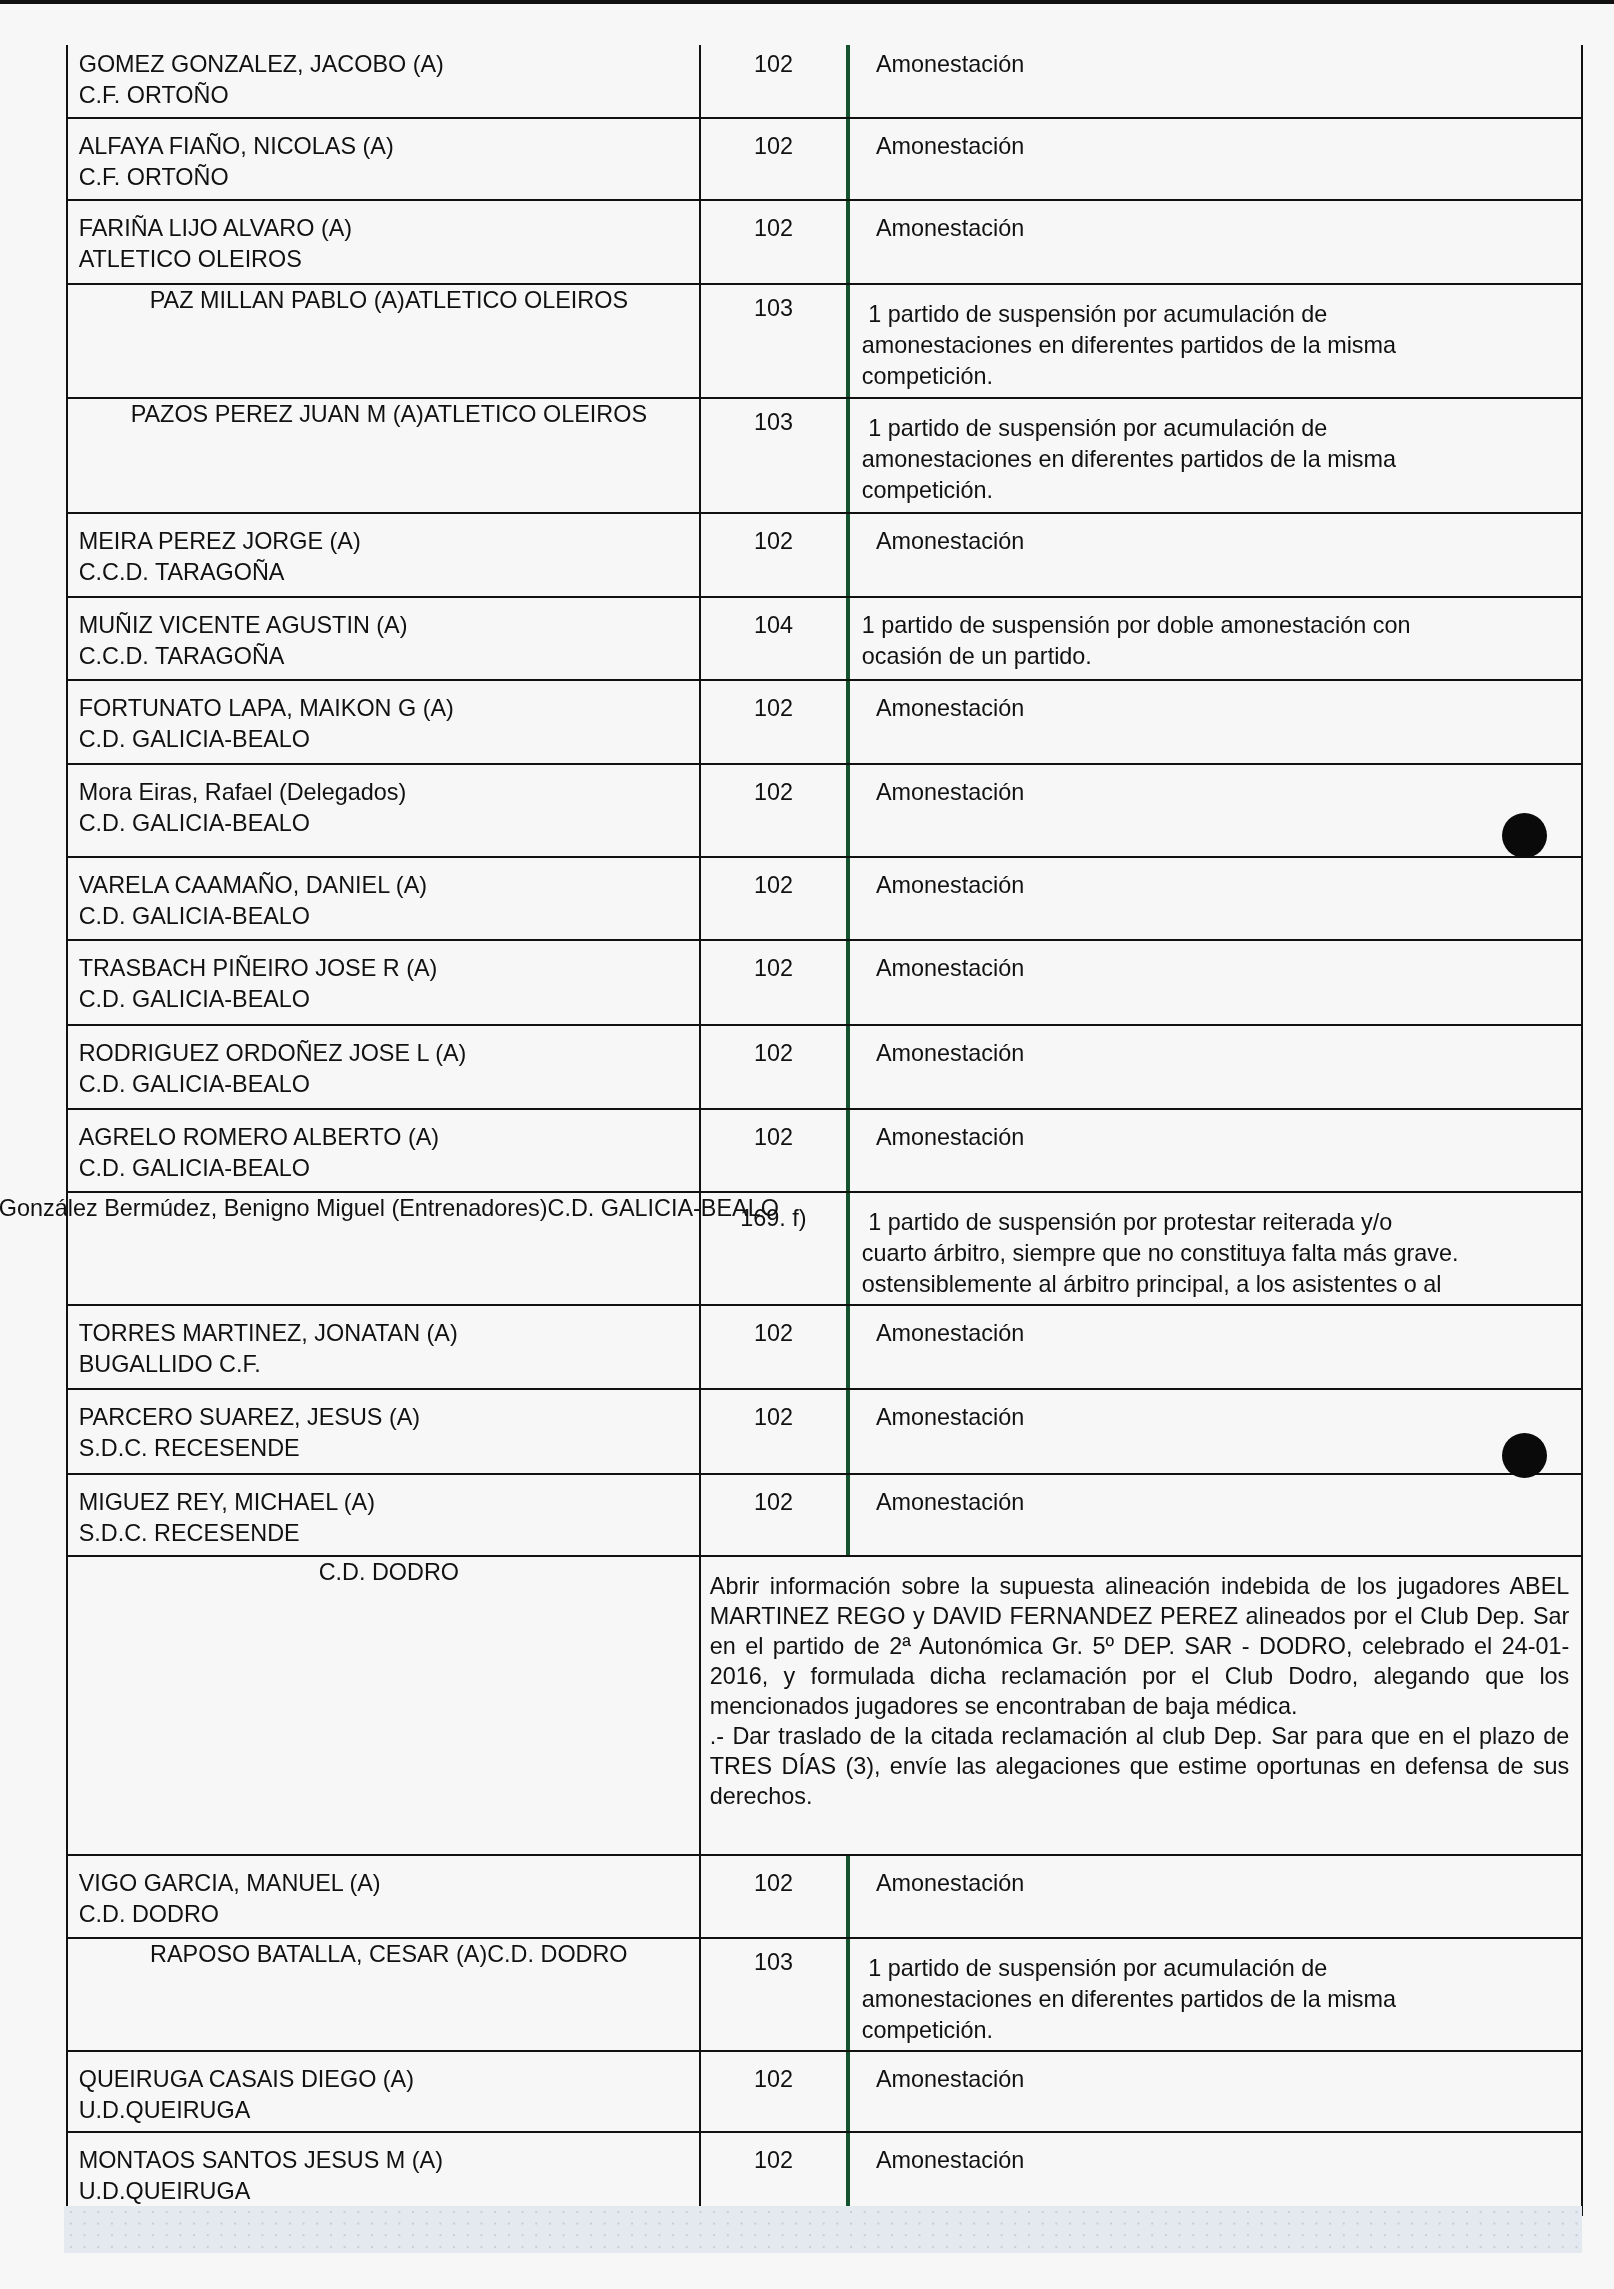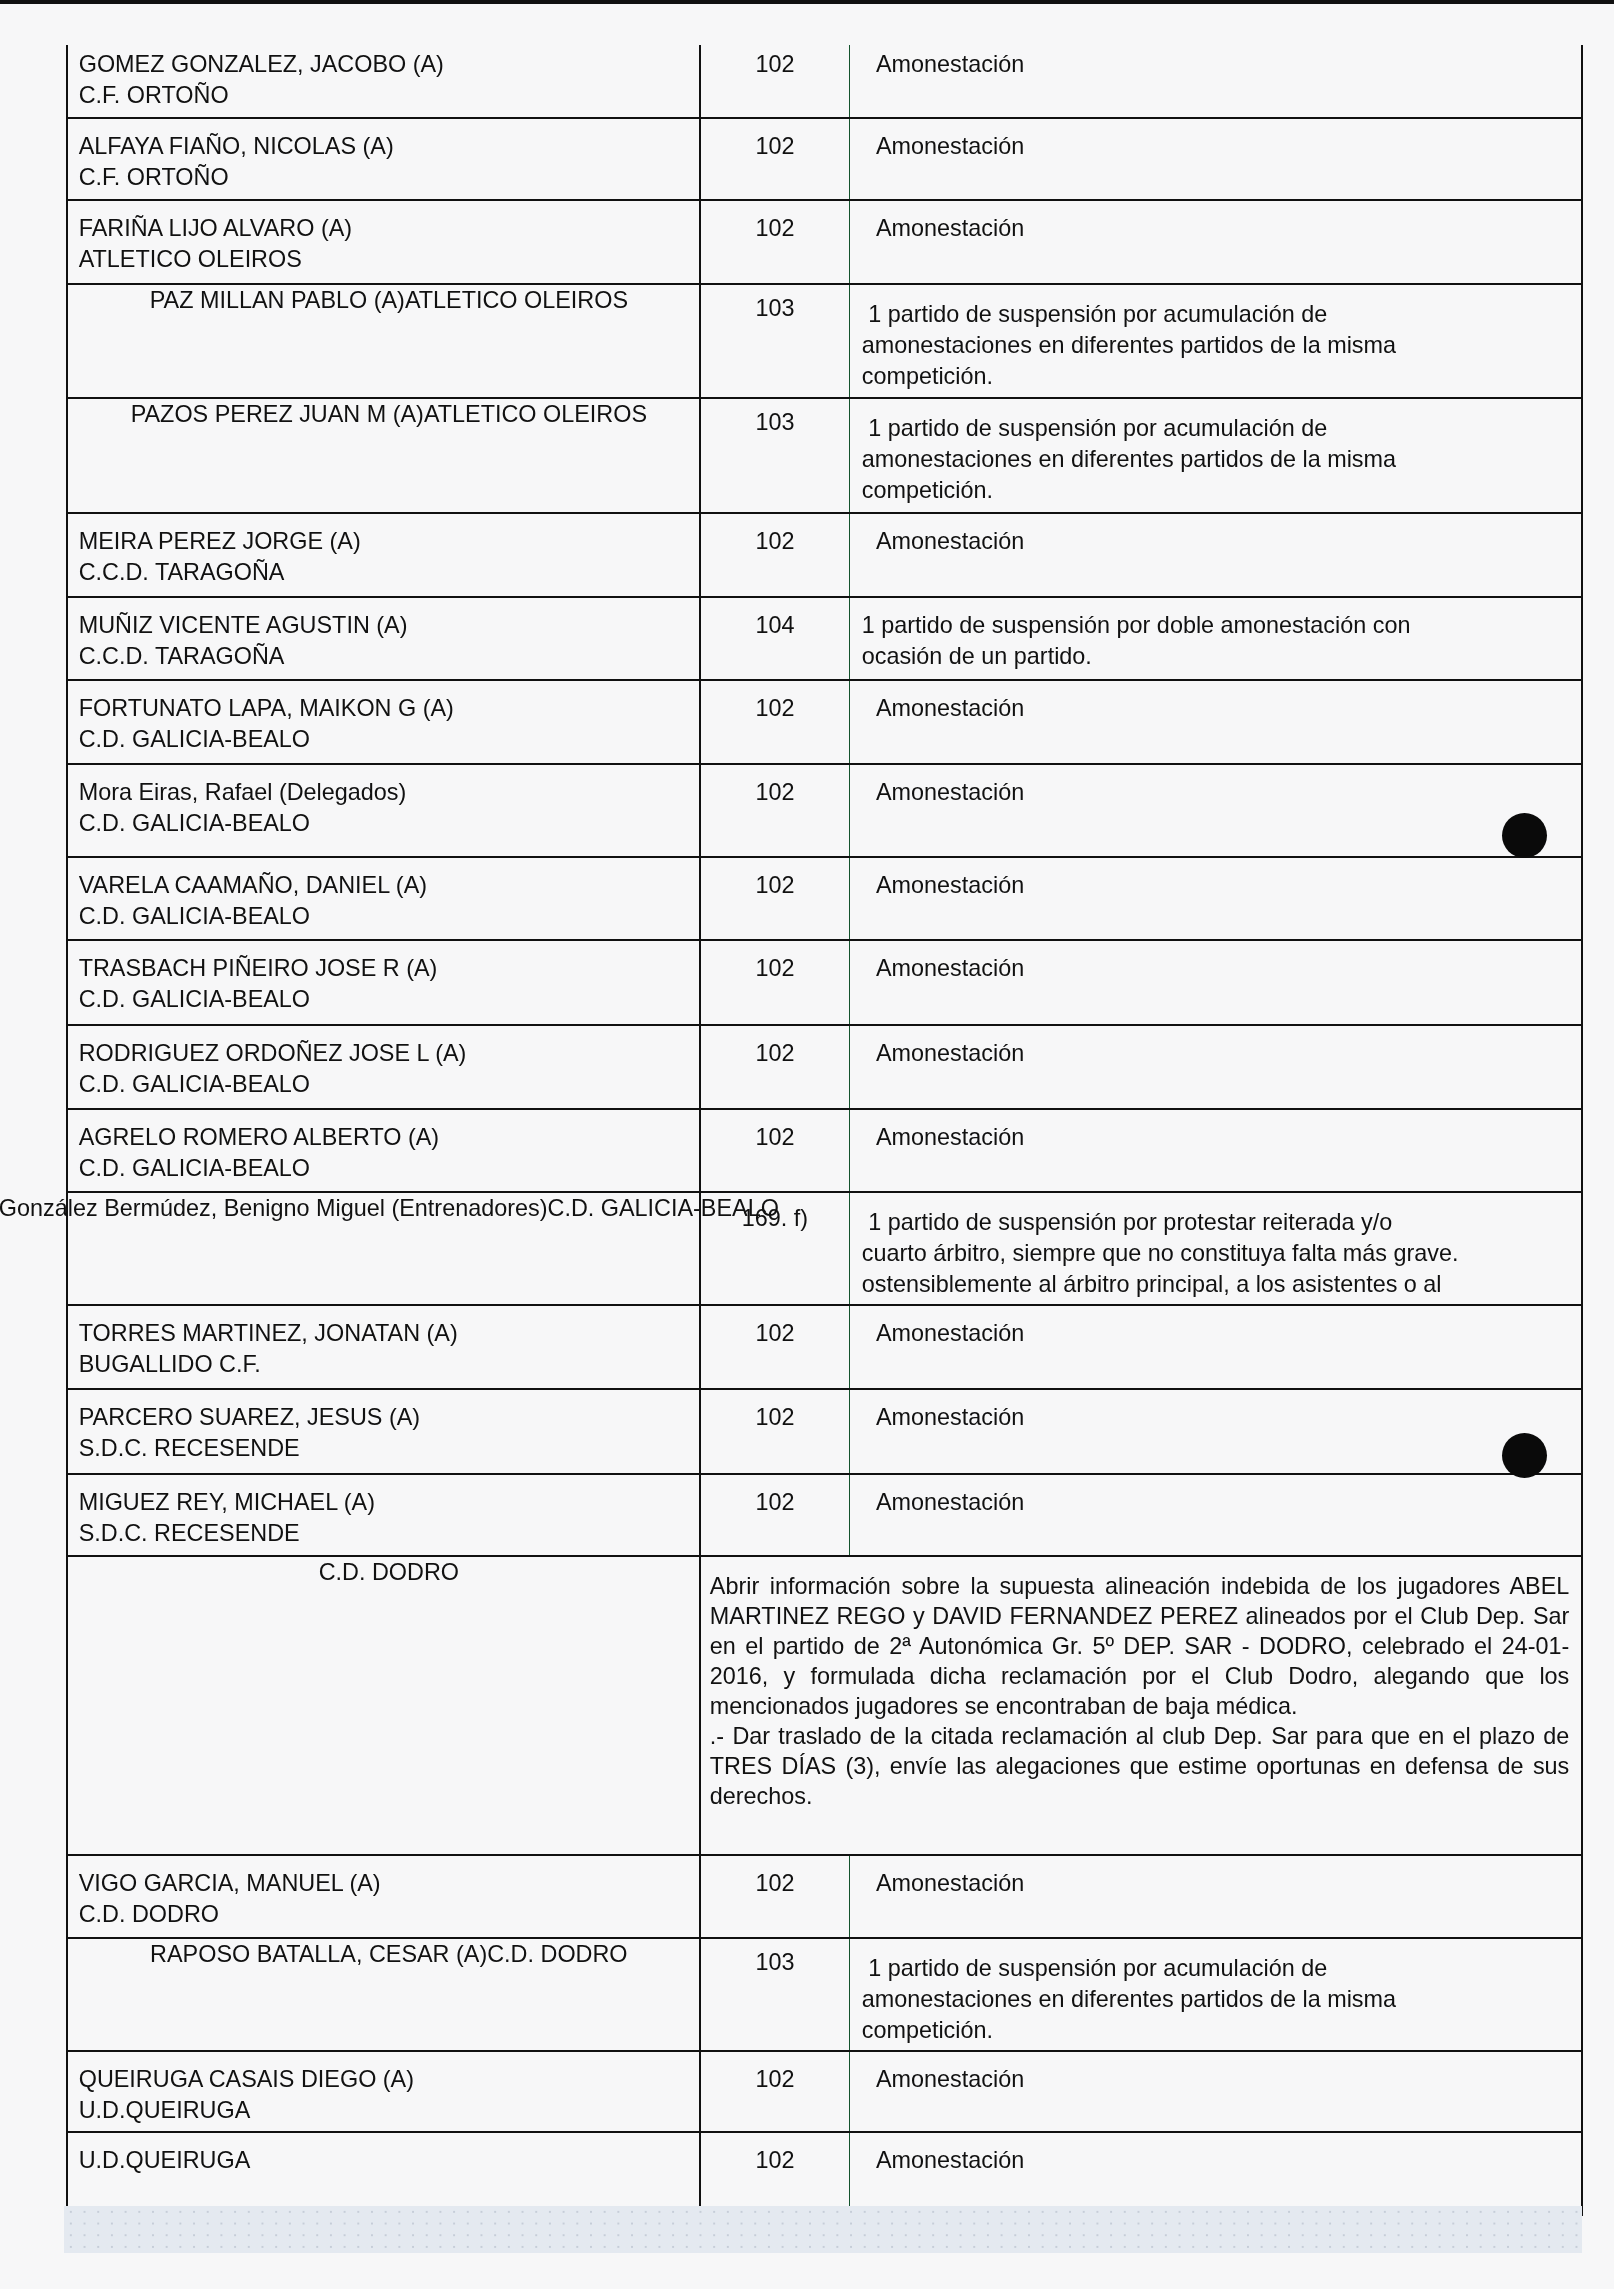--- a/index.html
+++ b/index.html
@@ -14,21 +14,21 @@
   .tbl {
     position: absolute; left: 66px; top: 45px; width: 1517px;
     border-left: 2px solid #111; border-right: 2px solid #111;
     box-sizing: border-box;
   }
   .row {
     position: relative; display: flex; box-sizing: border-box;
     border-bottom: 2.9px solid #111;
   }
   .c1 { width: 633px; box-sizing: border-box; border-right: 2px solid #111; padding: 3.9px 0 0 10.7px; font-size: 23.4px; line-height: 31px; }
-  .c2 { width: 149px; box-sizing: border-box; border-right: 1px solid #14532d; text-align: center; font-size: 23.4px; line-height: 31px; padding-top: 3.9px; }
+  .c2 { width: 149px; box-sizing: border-box; border-right: 4px solid #14532d; text-align: center; font-size: 23.4px; line-height: 31px; padding-top: 3.9px; }
   .c3 { flex: 1; box-sizing: border-box; padding: 3.9px 11.7px 0 11.7px; font-size: 23.4px; line-height: 31px; }
   .c3.pad { padding-left: 26px; }
   .c23 { flex: 1; box-sizing: border-box; padding: 13.7px 11.7px 0 8.8px; font-size: 23.4px; line-height: 30px; text-align: justify; }
   .c23 p { margin: 0; }
   .vcenter { display: flex; flex-direction: row; justify-content: center; padding-top: 0; }
   .line { display: block; white-space: nowrap; }
   .dot { position: absolute; width: 45px; height: 45px; border-radius: 50%; background: #0a0a0a; }
   .dotted-band {
     position: absolute; left: 64px; top: 2206px; width: 1518px; height: 47px;
     background-color: #e4e9f0;
@@ -278,20 +278,21 @@
         <span class="line">U.D.QUEIRUGA</span>
       </div>
       <div class="c2" style="padding-top:11.7px">102</div>
       <div class="c3 pad" style="padding-top:11.7px">
         <span class="line">Amonestación</span>
       </div>
     </div>
 
     <div class="row" style="height:83px">
       <div class="c1" style="padding-top:11.7px">
+        <span class="line">MONTAOS SANTOS JESUS M (A)</span>
         <span class="line">U.D.QUEIRUGA</span>
       </div>
       <div class="c2" style="padding-top:11.7px">102</div>
       <div class="c3 pad" style="padding-top:11.7px">
         <span class="line">Amonestación</span>
       </div>
     </div>
 
   </div>
 

